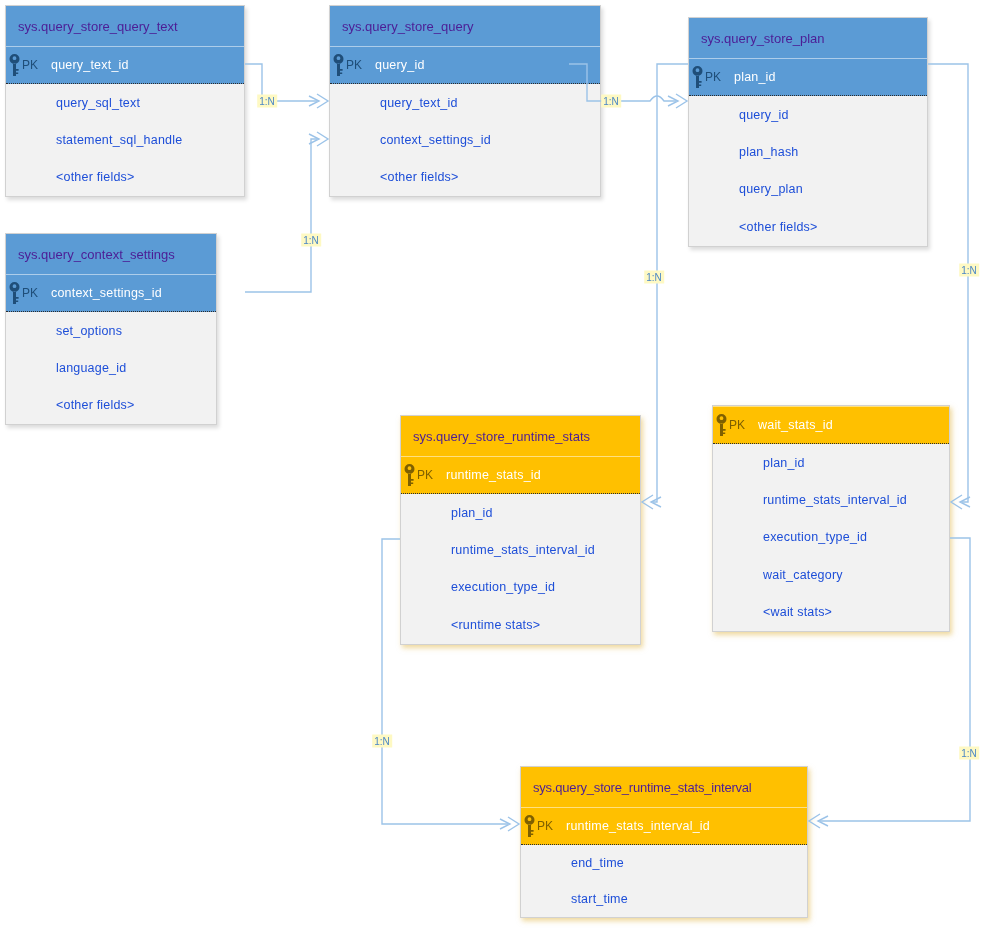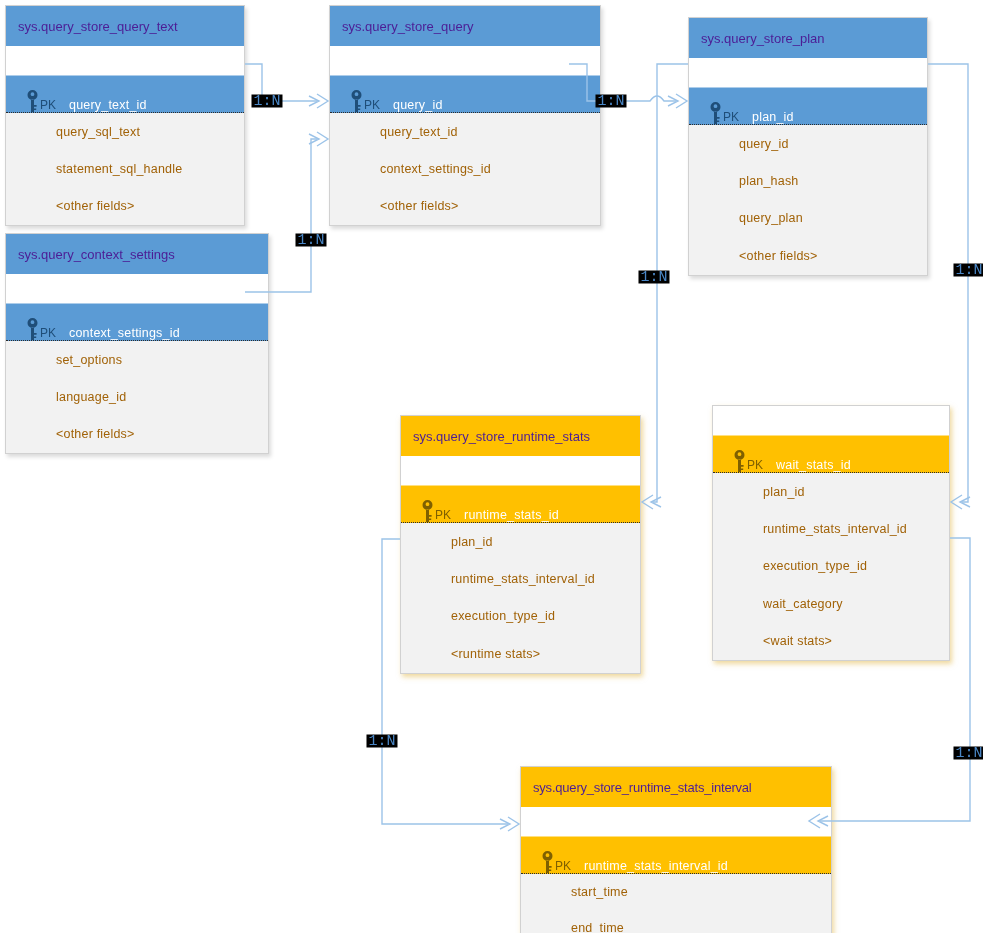--- a/index.html
+++ b/index.html
@@ -8,57 +8,57 @@
   
   .etable{position:absolute;box-sizing:border-box;border:1px solid rgba(0,0,0,0.18);z-index:1;}
   .etable.blue{box-shadow:2px 3px 4px rgba(0,0,0,0.14);}
   .etable.orange{box-shadow:2px 3px 5px rgba(226,185,80,0.55);}
 
   .thead{height:40px;display:flex;align-items:center;padding-left:12px;
          color:#4c1d95;font-size:13px;white-space:nowrap;}
   .blue  .thead{background:#5B9BD5;}
   .orange .thead{background:#FFC000;}
 
-  .pkrow{height:38px;display:flex;align-items:flex-end;padding-left:20px;
+  .pkrow{height:38px;display:flex;align-items:center;padding-left:2px;
          border-top:1px solid rgba(255,255,255,0.5);
-         border-bottom:1px dotted #2b2b2b;box-sizing:border-box;margin-top:29px;}
+         border-bottom:1px dotted #2b2b2b;box-sizing:border-box;}
   .blue  .pkrow{background:#5B9BD5;}
   .orange .pkrow{background:#FFC000;}
 
   .key{flex:0 0 auto;}
   .blue  .key{color:#1F4E79;}
   .orange .key{color:#7F6000;}
 
   .pklabel{font-size:12px;margin-left:1px;}
   .blue  .pklabel{color:#1F4E79;}
   .orange .pklabel{color:#7F6000;}
 
   .pkname{color:#ffffff;font-size:12.5px;margin-left:13px;letter-spacing:0.2px;}
 
   .tbody{background:#F2F2F2;}
   .frow{height:37.4px;display:flex;align-items:center;padding-left:50px;
-        color:#a16207;font-size:12.5px;letter-spacing:0.2px;}
+        color:#1d4ed8;font-size:12.5px;letter-spacing:0.2px;}
   .t7 .frow{height:36px;}
 
   
   .t1{left:5px;  top:5px;  width:240px;}
   .t2{left:329px;top:5px;  width:272px;}
   .t3{left:688px;top:17px;  width:240px;}
-  .t4{left:5px;  top:233px;width:264px;}
+  .t4{left:5px;  top:233px;width:212px;}
   .t5{left:400px;top:415px;width:241px;}
   .t6{left:712px;top:405px;width:238px;}
-  .t7{left:520px;top:766px;width:312px;}
+  .t7{left:520px;top:766px;width:288px;}
   .t7 .thead{letter-spacing:-0.2px;}
 
   
   svg.wires{position:absolute;left:0;top:0;z-index:5;pointer-events:none;}
   .wires path, .wires polyline{fill:none;stroke:#9CC3E8;stroke-width:1.4;}
 
   .rel{position:absolute;z-index:6;transform:translate(-50%,-50%);
-       background:#000000;color:#4a86c5;font-size:15px;line-height:13px;padding:0 2px;font-family:Liberation Mono, monospace;}
+       background:#fef9c3;color:#4a86c5;font-size:10px;line-height:13px;padding:0 2px;}
   .l1{left:267px;top:101px;}
   .l2{left:311px;top:240px;}
   .l3{left:611px;top:101px;}
   .l4{left:654px;top:277px;}
   .l5{left:969px;top:270px;}
   .l6{left:382px;top:741px;}
   .l7{left:969px;top:753px;}
 </style>
 </head>
 <body>
@@ -167,22 +167,22 @@
   <div class="etable orange t7">
     <div class="thead">sys.query_store_runtime_stats_interval</div>
     <div class="pkrow">
       <svg class="key" width="13" height="22" viewBox="0 0 13 22">
         <path fill="currentColor" fill-rule="evenodd" d="M6.5 0a5 5 0 1 0 0 10a5 5 0 0 0 0-10zM6.5 2.3a1.9 1.9 0 1 1 0 3.8a1.9 1.9 0 0 1 0-3.8zM5 9.5h3V22H5zM8 15h2.6v1.8H8zM8 18.4h2.2V20H8z"></path>
       </svg>
       <span class="pklabel">PK</span>
       <span class="pkname">runtime_stats_interval_id</span>
     </div>
     <div class="tbody">
+      <div class="frow">end_time</div>
       <div class="frow">start_time</div>
-      <div class="frow">end_time</div>
     </div>
   </div>
 
   <svg class="wires" width="983" height="933" viewBox="0 0 983 933">
 
     <g>
       <path d="M245,64 L262,64 L262,101 L317,101"></path>
       <polyline points="317,94 328,101 317,108"></polyline>
       <polyline points="309,96 319,101 309,106"></polyline>
     </g>

